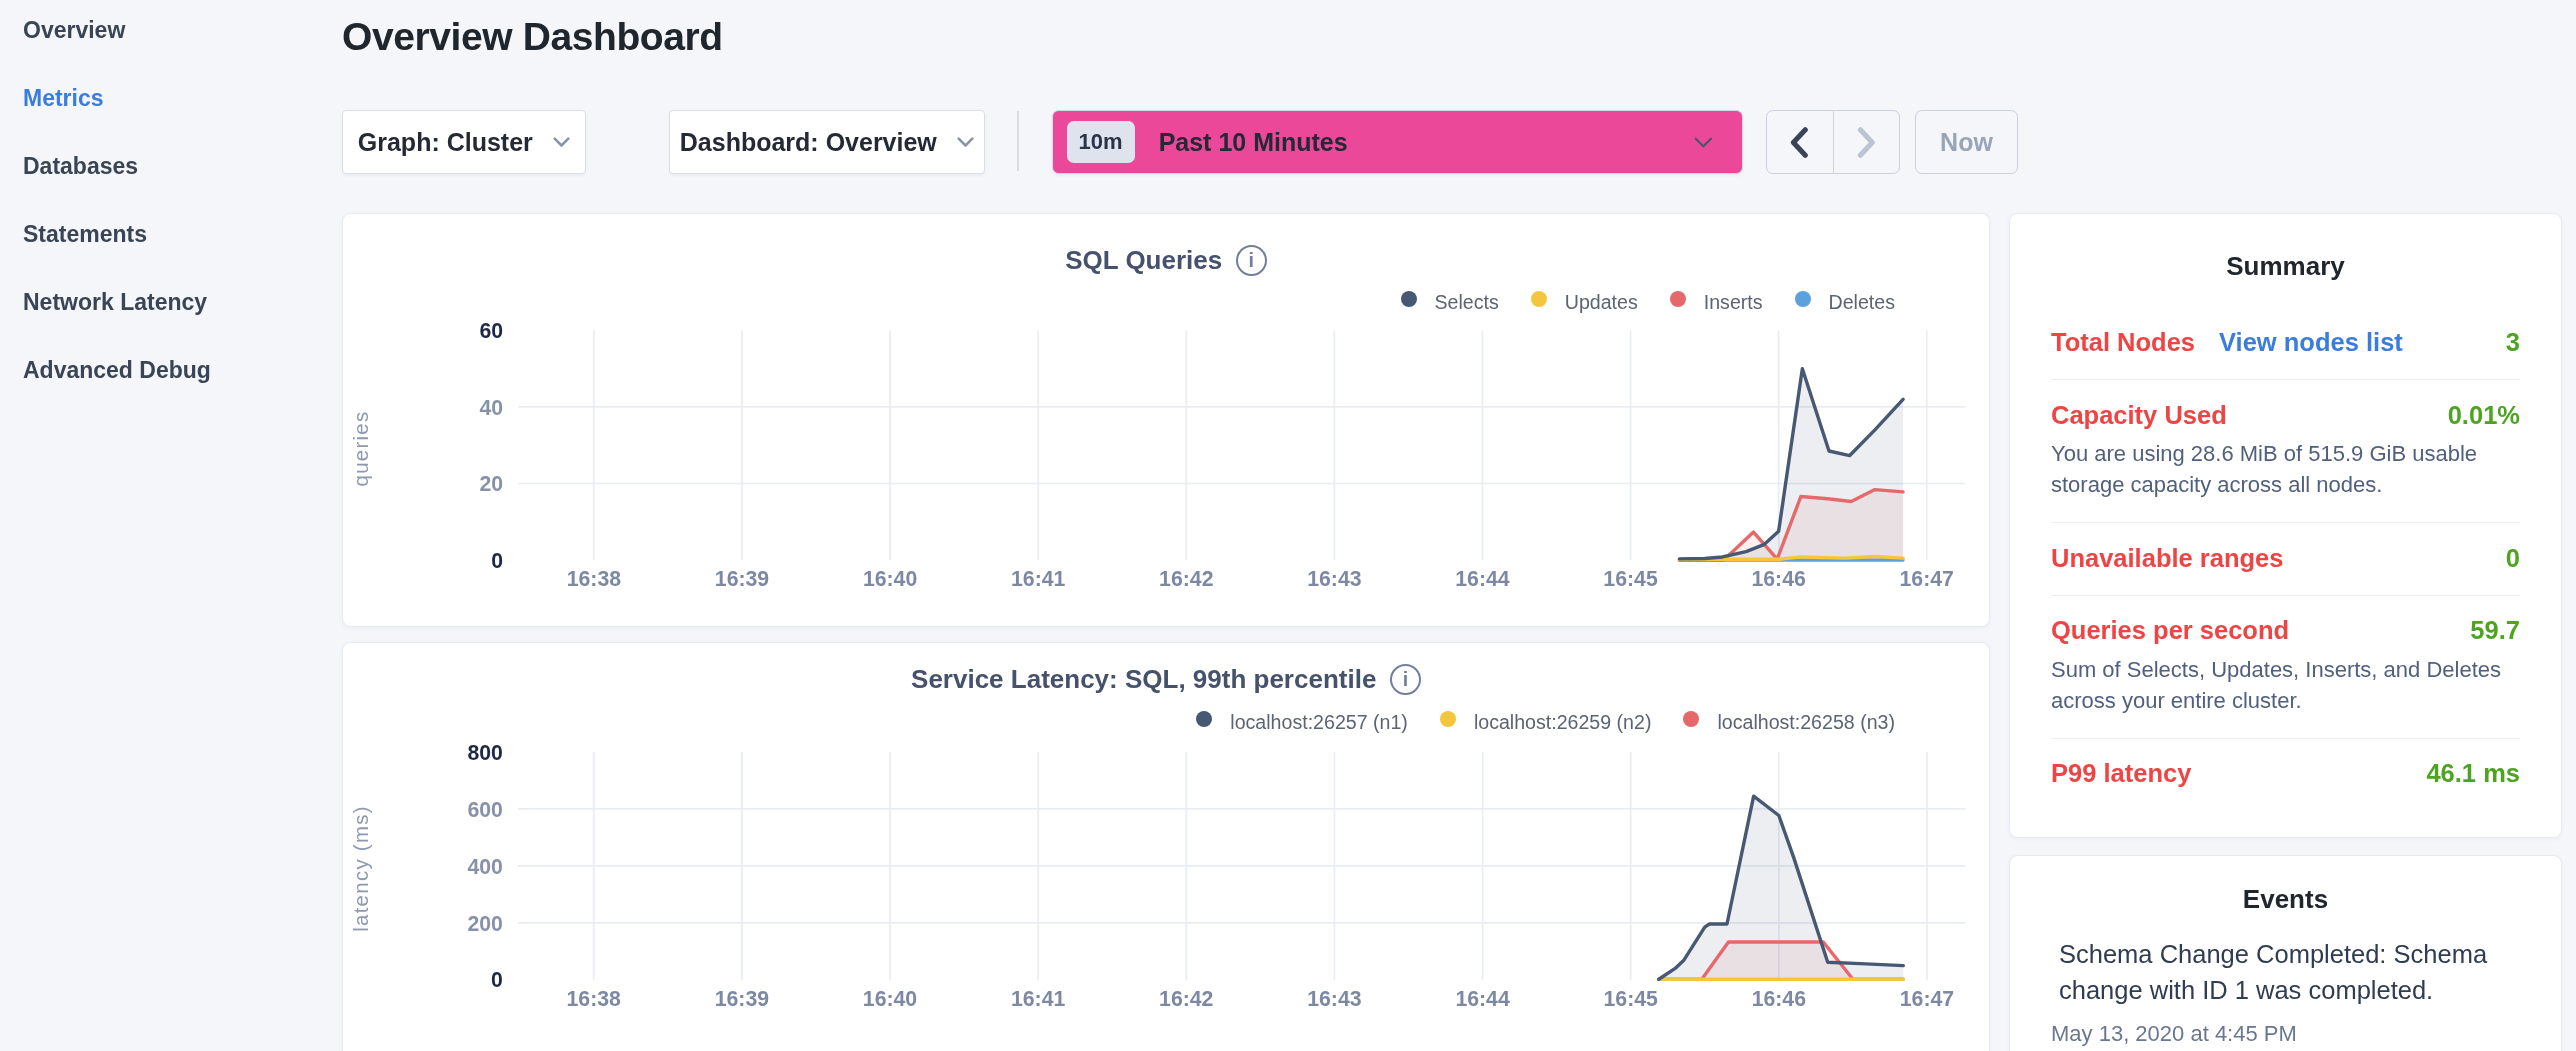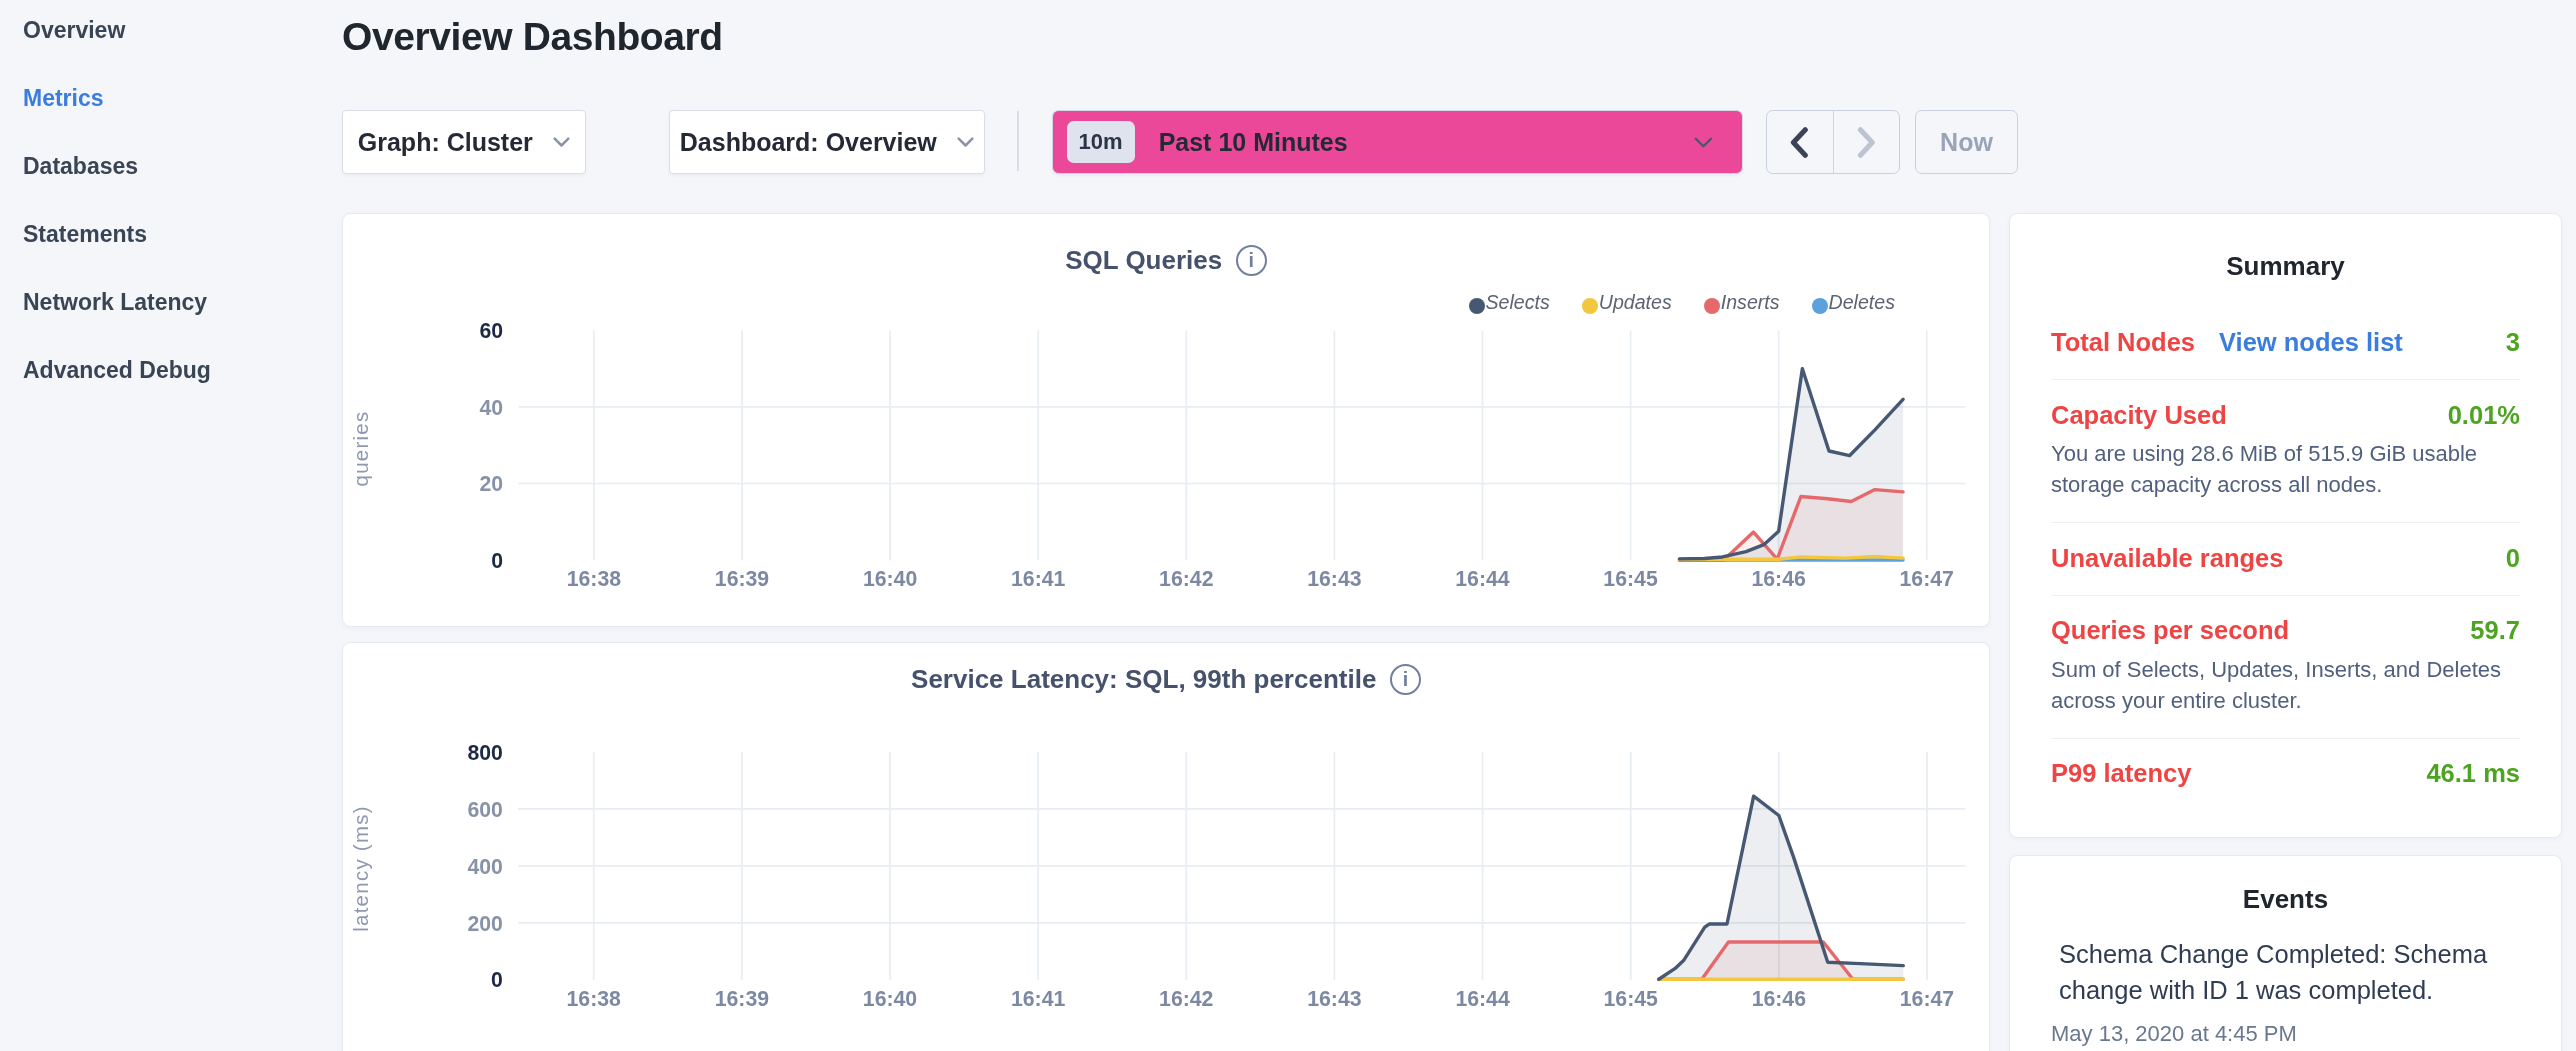--- a/index.html
+++ b/index.html
@@ -52,21 +52,21 @@
     justify-content:center;gap:13.6px;}
   .chart-card-0 .chart-title-row{top:31px;}
   .chart-card-1 .chart-title-row{top:21px;}
   .chart-title{font-size:26px;font-weight:700;color:#46516b;}
   .info-icon{width:31px;height:31px;border:2.6px solid #717e9c;border-radius:50%;
     display:flex;align-items:center;justify-content:center;
     font-size:19.6px;font-weight:700;color:#717e9c;box-sizing:border-box;cursor:pointer;}
   .legend{position:absolute;right:94px;display:flex;gap:32px;align-items:center;}
   .chart-card-0 .legend{top:77px;}
   .chart-card-1 .legend{top:68px;}
-  .legend-item{display:flex;align-items:flex-end;gap:1px;font-size:19.6px;color:#5b6472;font-style:italic;}
+  .legend-item{display:flex;align-items:flex-start;gap:18px;font-size:19.6px;color:#5b6472;}
   .legend-dot{width:16px;height:16px;border-radius:50%;display:inline-block;}
   .ylab{position:absolute;left:-75px;width:187px;text-align:center;
     transform:rotate(-90deg);font-size:20.4px;color:#8e99b0;letter-spacing:1.3px;}
   .chart-card-0 .ylab{top:223px;}
   .chart-card-1 .ylab{top:214px;}
   .plot-svg{position:absolute;left:0;top:0;}
   svg text{font-family:"Liberation Sans", sans-serif;}
   .ytick{fill:#8792a9;font-size:25px;font-weight:600;}
   .ytick.bold{fill:#1d2945;font-weight:700;}
   .xtick{fill:#7d89a3;font-size:25px;font-weight:600;}
@@ -199,20 +199,34 @@
       <path d="M1571.780962128966,406.1 L1688.4994882292735,406.1 L1714.6305015353123,403.4 L1766.8925281473907,404.75 L1801.7338792221085,402.95 L1834.833162743092,404.75" fill="none" stroke="#f2c73d" stroke-width="4" stroke-linejoin="round" stroke-linecap="round"></path>
       <path d="M1571.780962128966,405.65 L1601.3961105424773,405.2 L1622.300921187308,403.4 L1650.1740020470834,397.1 L1671.078812691914,389 L1688.4994882292735,373.25 L1716.3725690890478,182 L1747.7297850562957,278.75 L1772.1187308085975,284.15 L1801.7338792221085,254 L1834.833162743092,218" fill="none" stroke="#475872" stroke-width="4" stroke-linejoin="round" stroke-linecap="round"></path>
     </svg>
 </section>
 
 <section class="card chart-card-1">
   <div class="chart-title-row">
     <span class="chart-title">Service Latency: SQL, 99th percentile</span>
     <span class="info-icon">i</span>
   </div>
+  <div class="legend" id="legend-1">
+      <span class="legend-item">
+        <i class="legend-dot" style="background: rgb(71, 88, 114);"></i>
+        <span>localhost:26257 (n1)</span>
+      </span>
+      <span class="legend-item">
+        <i class="legend-dot" style="background: rgb(242, 199, 61);"></i>
+        <span>localhost:26259 (n2)</span>
+      </span>
+      <span class="legend-item">
+        <i class="legend-dot" style="background: rgb(229, 105, 107);"></i>
+        <span>localhost:26258 (n3)</span>
+      </span>
+    </div>
   <div class="ylab">latency (ms)</div>
   <svg class="plot-svg" id="plot-1" width="1648" height="439" viewBox="0 0 1938 516">
       <line x1="294.84544524053194" x2="294.84544524053194" y1="128" y2="396" stroke="#e8ecf3" stroke-width="2"></line>
       <text x="294.84544524053194" y="427" text-anchor="middle" class="xtick">16:38</text>
       <line x1="469.0522006141246" x2="469.0522006141246" y1="128" y2="396" stroke="#e8ecf3" stroke-width="2"></line>
       <text x="469.0522006141246" y="427" text-anchor="middle" class="xtick">16:39</text>
       <line x1="643.2589559877173" x2="643.2589559877173" y1="128" y2="396" stroke="#e8ecf3" stroke-width="2"></line>
       <text x="643.2589559877173" y="427" text-anchor="middle" class="xtick">16:40</text>
       <line x1="817.46571136131" x2="817.46571136131" y1="128" y2="396" stroke="#e8ecf3" stroke-width="2"></line>
       <text x="817.46571136131" y="427" text-anchor="middle" class="xtick">16:41</text>

